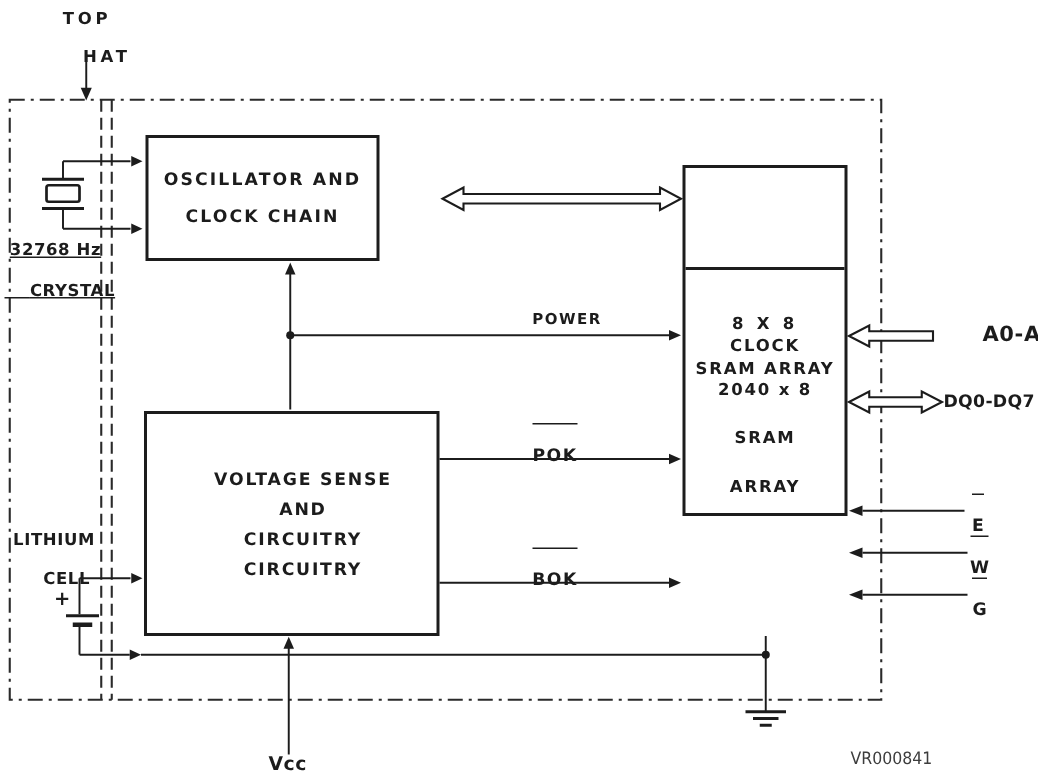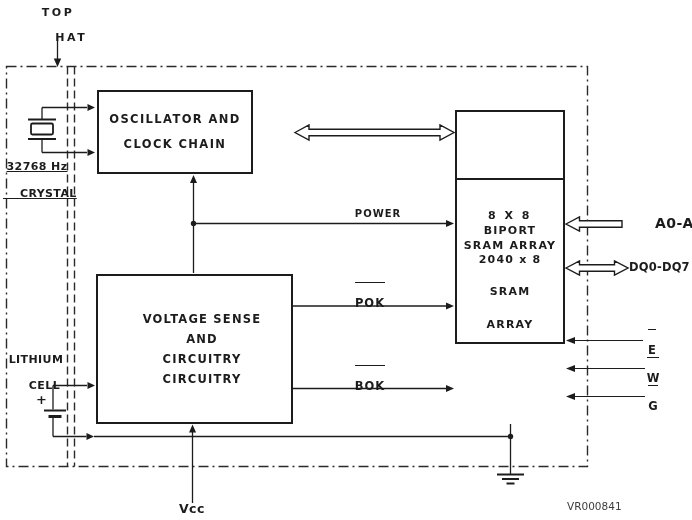--- a/index.html
+++ b/index.html
@@ -37,21 +37,21 @@
   <div class="box" style="left:96px;top:274px;width:197px;height:150px;padding-left:15px;">
     <div class="vs-line">VOLTAGE SENSE</div>
     <div class="vs-line">AND</div>
     <div class="vs-line">CIRCUITRY</div>
     <div class="vs-line">CIRCUITRY</div>
   </div>
 
   <div class="box" style="left:455px;top:110px;width:110px;height:234px;justify-content:center;">
     <div style="padding-top:7px;">
       <div class="bp-line" style="letter-spacing:2.5px;">8 X 8</div>
-      <div class="bp-line">BIPORT</div>
+      <div class="bp-line">CLOCK</div>
       <div class="bp-line">SRAM ARRAY</div>
     </div>
     <div class="abs" style="left:0;top:66px;width:100%;border-top:2px solid #1c1c1c;"></div>
     <div class="sram-line" style="top:141px;">2040 x 8</div>
     <div class="sram-line" style="top:173px;">SRAM</div>
     <div class="sram-line" style="top:206px;">ARRAY</div>
   </div>
 
   <svg class="wires" width="692" height="520" viewBox="0 0 692 520">
 

